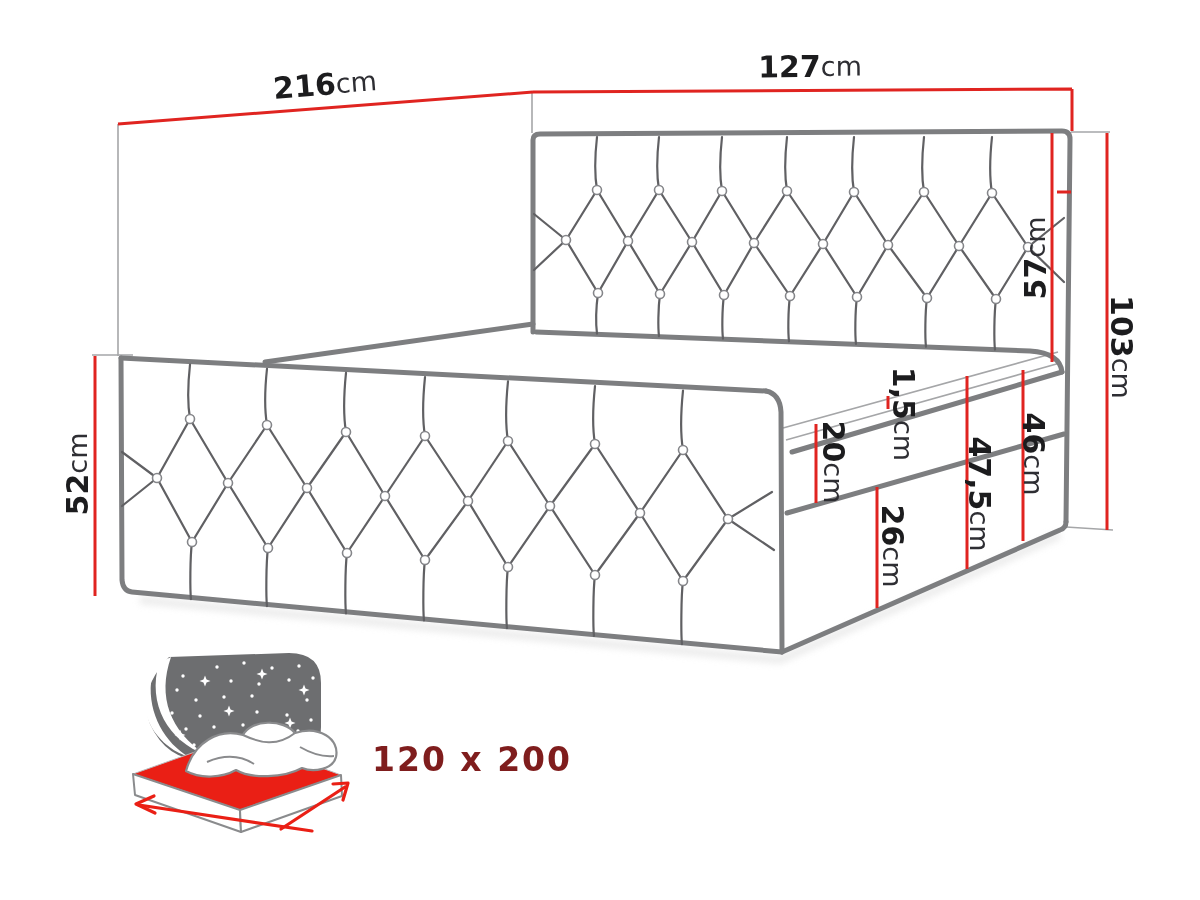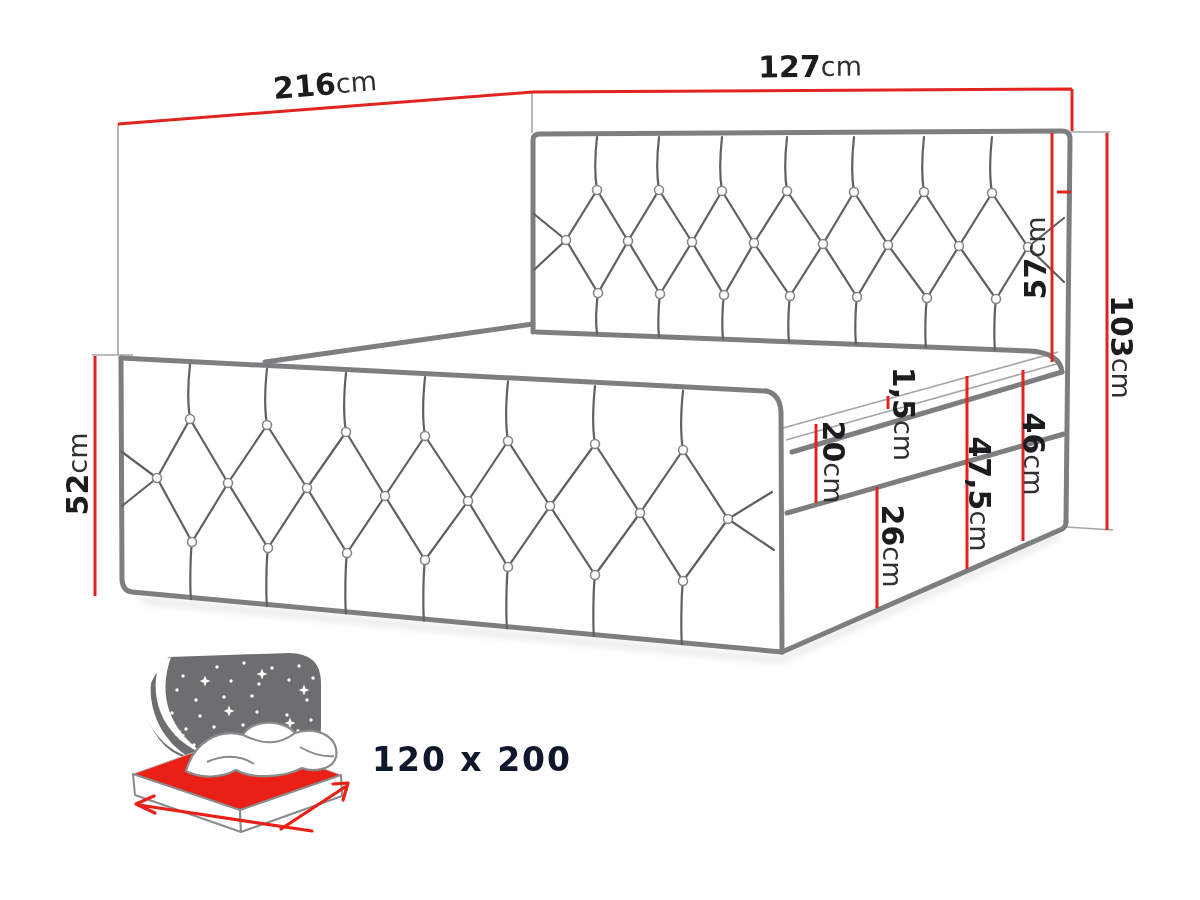--- a/index.html
+++ b/index.html
@@ -3,21 +3,21 @@
 <meta charset="utf-8">
 <style>
   html,body{margin:0;padding:0;background:#ffffff;}
   .stage{position:relative;width:1200px;height:900px;background:#fff;overflow:hidden;
          font-family:"DejaVu Sans","Liberation Sans",sans-serif;}
   svg{position:absolute;left:0;top:0;}
   .num{font-family:"DejaVu Sans","Liberation Sans",sans-serif;font-weight:700;font-size:30px;fill:#1c1c1e;}
   .unit{font-family:"DejaVu Sans","Liberation Sans",sans-serif;font-weight:400;font-size:27px;fill:#2e2e33;}
   .dimtext{text-anchor:middle;}
   .badge{position:absolute;left:372px;top:740px;width:170px;
-         font-weight:700;font-size:33px;color:#0f172a;letter-spacing:2px;white-space:nowrap;text-align:center;}
+         font-weight:700;font-size:33px;color:#7f1d1d;letter-spacing:2px;white-space:nowrap;text-align:center;}
 </style>
 </head>
 <body>
 
 <div class="stage">
   <svg id="scene" width="1200" height="900" viewBox="0 0 1200 900">
       <defs>
         <filter id="soft" x="-20%" y="-20%" width="140%" height="140%">
           <feGaussianBlur stdDeviation="3.5"></feGaussianBlur>
         </filter>

